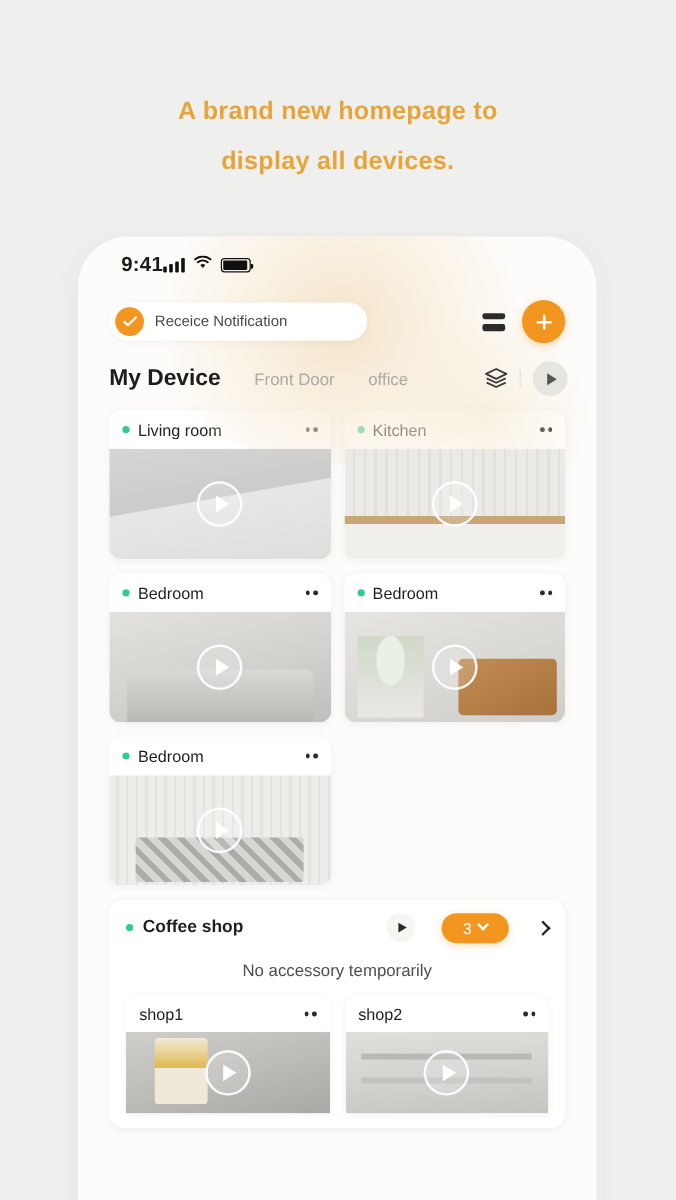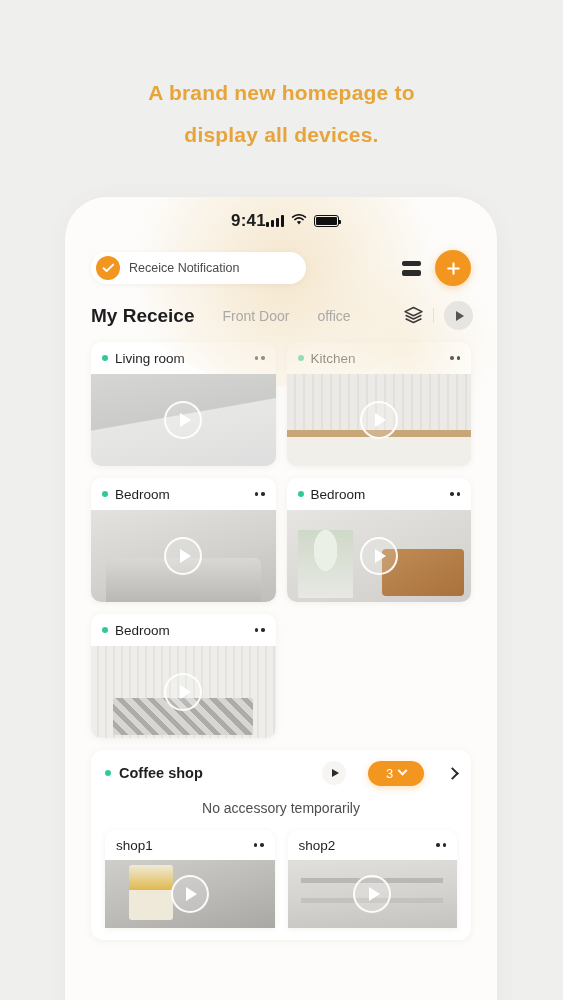--- a/index.html
+++ b/index.html
@@ -38,21 +38,21 @@
   .warm-blob2 {
     position: absolute; left: 240px; top: 70px;
     width: 200px; height: 160px; border-radius: 50%;
     background: radial-gradient(circle at 50% 50%, rgba(245,232,206,.6) 0%, rgba(253,252,250,0) 70%);
     pointer-events: none;
   }
 
   
   .statusbar {
     position: relative; height: 48px;
-    display: flex; align-items: center; justify-content: center;
+    display: flex; align-items: center; justify-content: flex-start;
     padding: 0 28px 0 36px;
   }
   .clock { font-size: 17px; font-weight: 700; color: #1d1d1f; letter-spacing: .2px; }
   .status-icons { display: flex; align-items: center; gap: 7px; }
   .sig { display: flex; align-items: flex-end; gap: 2px; height: 12px; }
   .sig i { display: block; width: 3px; background: #111; border-radius: 1px; }
   .sig i:nth-child(1){height:5px}.sig i:nth-child(2){height:7px}
   .sig i:nth-child(3){height:9.5px}.sig i:nth-child(4){height:12px}
   .batt { width: 25px; height: 12px; border: 1.6px solid #111; border-radius: 3px; position: relative; padding: 1.4px; }
   .batt::after { content:""; position:absolute; right:-3.5px; top:3.5px; width:2px; height:4px; background:#111; border-radius:0 1px 1px 0; }
@@ -219,21 +219,21 @@
           <i></i>
         </div>
       <div class="add-btn">
         <svg width="17" height="17" viewBox="0 0 17 17">
             <path d="M8.5 3.2v10.6M3.2 8.5h10.6" stroke="#fff" stroke-width="2.1" stroke-linecap="round"></path>
           </svg>
       </div>
     </div>
 
     <div class="tabs-row">
-      <div class="tab-main">My Receice</div>
+      <div class="tab-main">My Device</div>
       <div class="tab">Front Door</div>
       <div class="tab">office</div>
       <div class="tabs-spacer"></div>
       <span class="layers-icon">
         <svg width="21" height="19" viewBox="0 0 21 19">
           <path d="M10.5 1.5 19 5.6l-8.5 4.1L2 5.6z" fill="none" stroke="#3a3a3a" stroke-width="1.5" stroke-linejoin="round"></path>
           <path d="M2.6 9.3 10.5 13l7.9-3.7" fill="none" stroke="#3a3a3a" stroke-width="1.5" stroke-linejoin="round"></path>
           <path d="M2.6 12.8 10.5 16.5l7.9-3.7" fill="none" stroke="#3a3a3a" stroke-width="1.5" stroke-linejoin="round"></path>
         </svg>
       </span>

